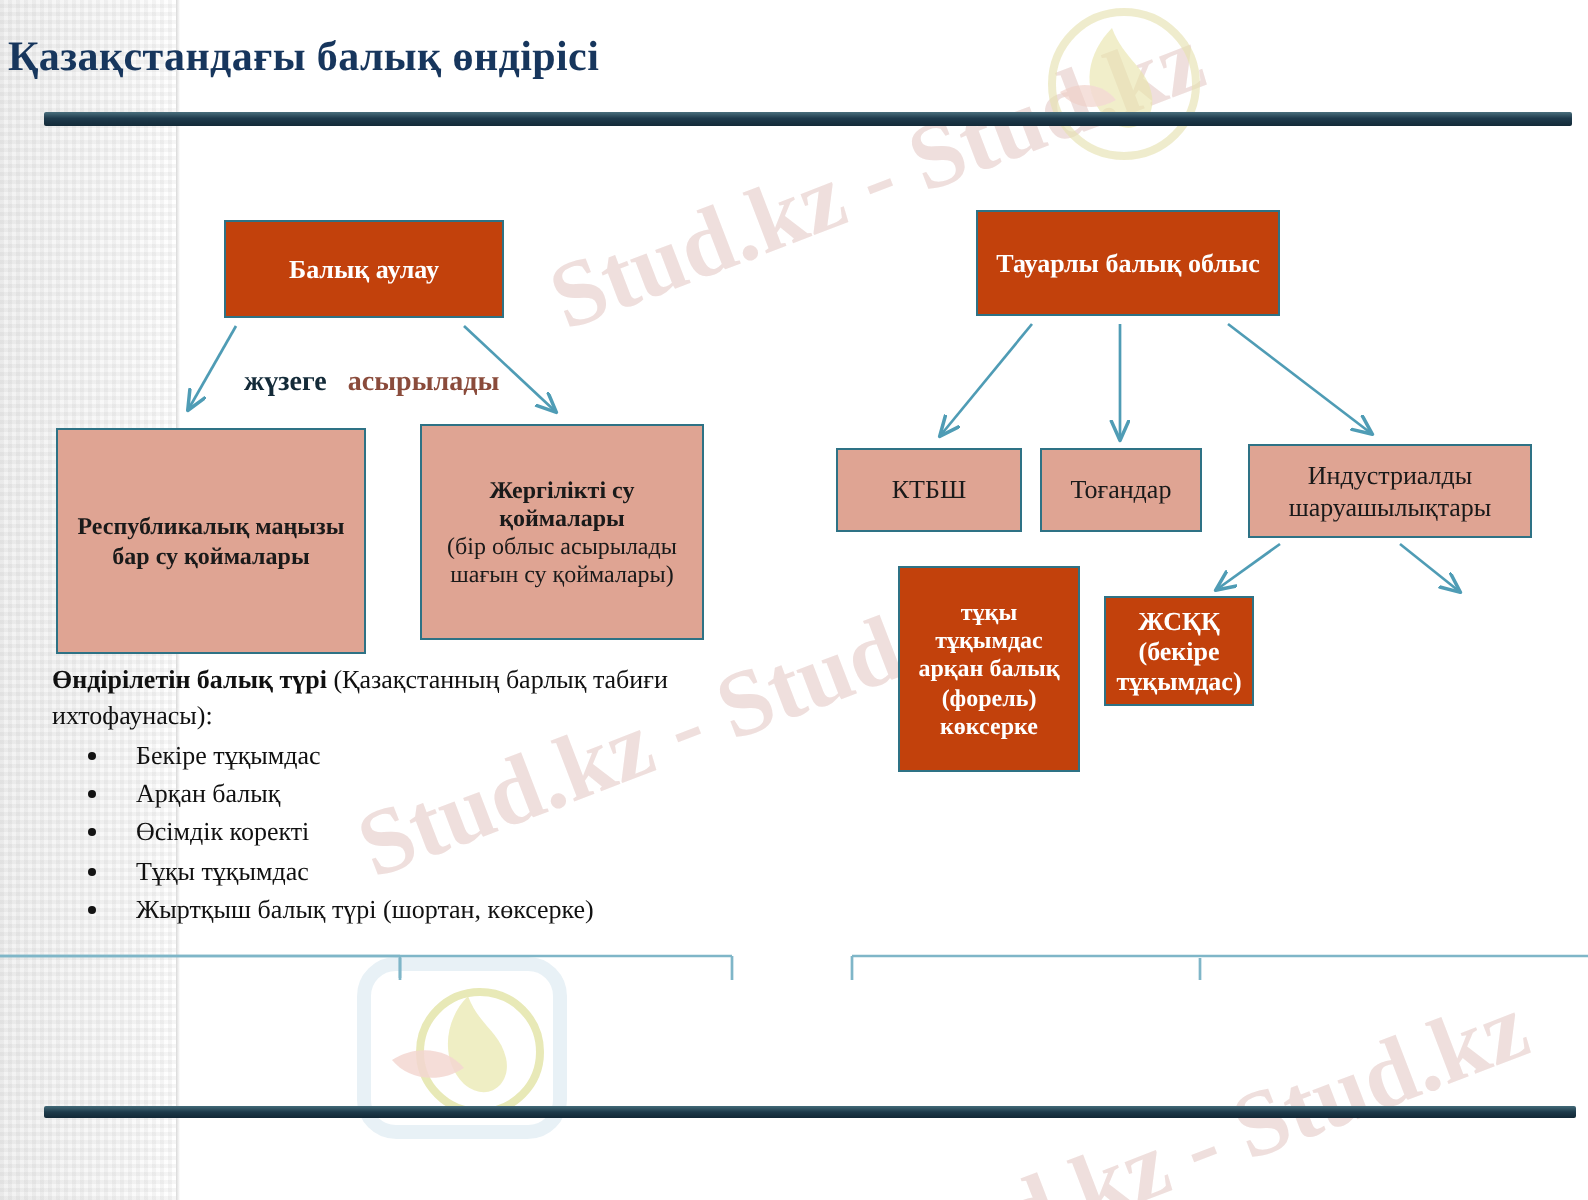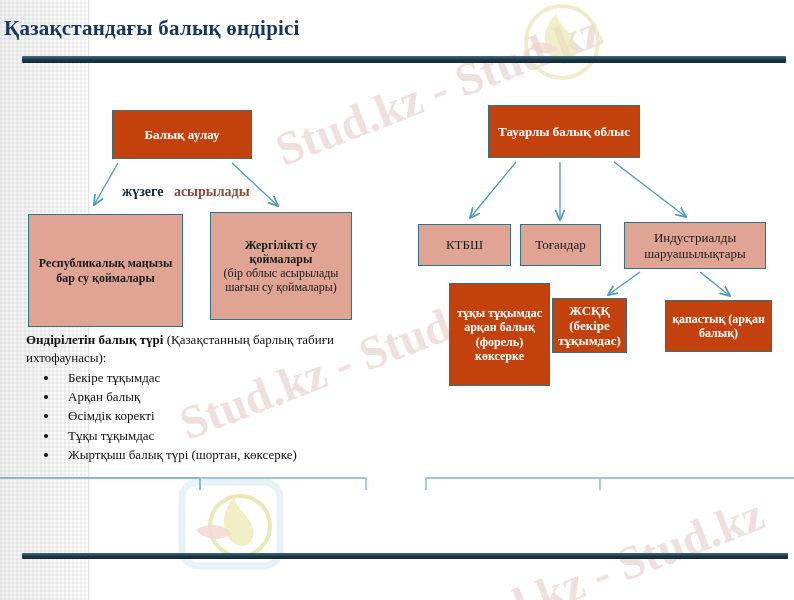--- a/index.html
+++ b/index.html
@@ -106,21 +106,21 @@
   #box-fishing   { left: 112px; top: 110px; width: 140px; height: 49px; font-size: 13px; }
   #box-farming   { left: 488px; top: 105px; width: 152px; height: 53px; font-size: 13px; }
 
   #box-republic  { left: 28px;  top: 214px; width: 155px; height: 113px; font-size: 12px; }
   #box-local     { left: 210px; top: 212px; width: 142px; height: 108px; font-size: 12px; }
 
   #box-ktbsh     { left: 418px; top: 224px; width: 93px;  height: 42px; font-size: 13px; }
   #box-togandar  { left: 520px; top: 224px; width: 81px;  height: 42px; font-size: 13px; }
   #box-industry  { left: 624px; top: 222px; width: 142px; height: 47px; font-size: 13px; }
 
-  #box-tukty     { left: 449px; top: 283px; width: 101px;  height: 103px; font-size: 12px; }
+  #box-tukty     { left: 449px; top: 283px; width: 91px;  height: 103px; font-size: 12px; }
   #box-jsqq      { left: 552px; top: 298px; width: 75px;  height: 55px; font-size: 13px; }
   #box-kapas     { left: 665px; top: 300px; width: 107px; height: 52px; font-size: 12px; }
 
   
   #label-implemented {
     position: absolute; left: 122px; top: 184px;
     font-size: 14px; font-weight: bold;
     font-family: "Liberation Serif", "DejaVu Serif", serif;
     white-space: nowrap;
   }
@@ -243,23 +243,20 @@
   </div>
 
   <div class="box box-teal" id="box-tukty">
     <div class="box-inner">тұқы тұқымдас арқан балық (форель) көксерке</div>
   </div>
 
   <div class="box box-teal" id="box-jsqq">
     <div class="box-inner">ЖСҚҚ (бекіре тұқымдас)</div>
   </div>
 
-  <div class="box box-teal" id="box-kapas">
-    <div class="box-inner">қапастық (арқан балық)</div>
-  </div>
 
   <div id="bullet-block">
     <div id="bullet-head">
       <span class="hd-strong">Өндірілетін балық түрі</span><span class="hd-norm"> (Қазақстанның барлық табиғи ихтофаунасы):</span>
     </div>
     <ul class="b-list">
       <li><span class="dot"></span><span>Бекіре тұқымдас</span></li>
       <li><span class="dot"></span><span>Арқан балық</span></li>
       <li><span class="dot"></span><span>Өсімдік коректі</span></li>
       <li><span class="dot"></span><span>Тұқы тұқымдас</span></li>

